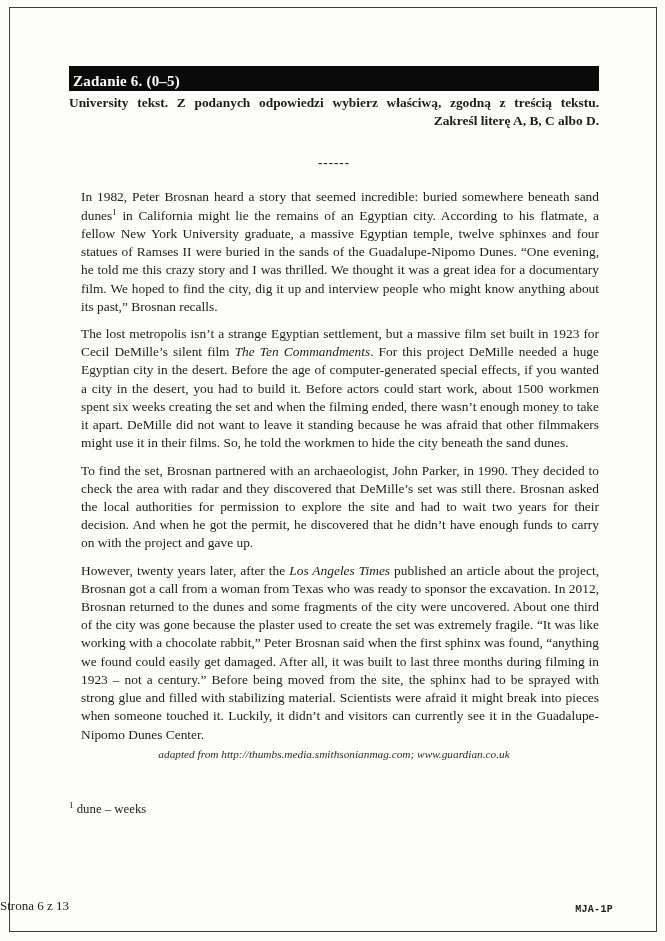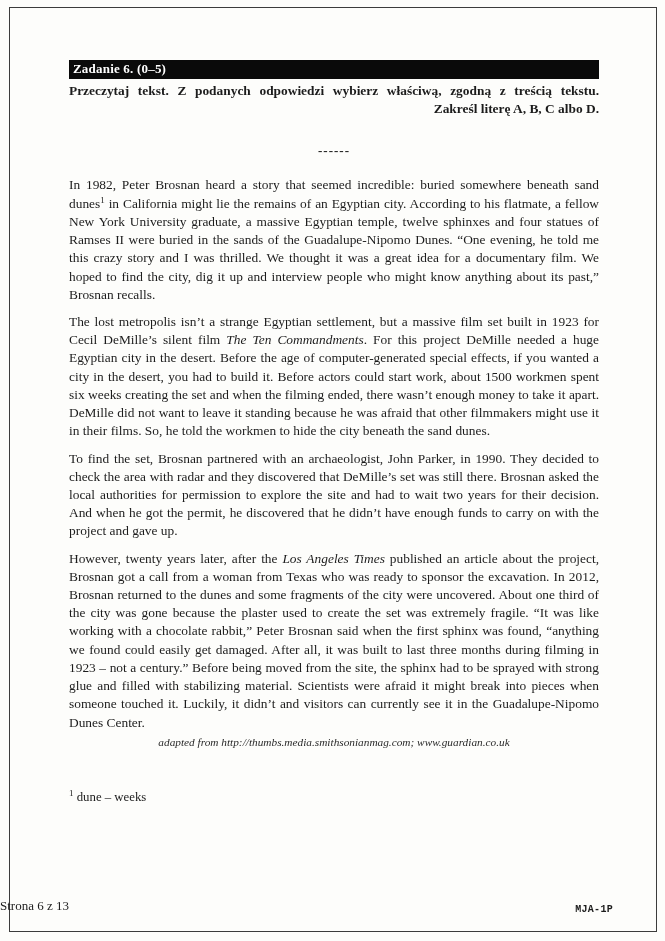--- a/index.html
+++ b/index.html
@@ -29,24 +29,25 @@
   .content {
     position: absolute;
     left: 69px;
     top: 60px;
     width: 530px;
   }
   .task-bar {
     background: #0a0a0a;
     color: #ffffff;
     font-weight: bold;
-    font-size: 13px;
+    font-size: 15px;
     line-height: 16px;
-    padding: 1px 5px 2px 4px;
+    padding: 7px 5px 2px 4px;
     letter-spacing: 0.2px;
+    margin-top: 6px;
   }
   .instr {
     font-weight: bold;
     font-size: 13.4px;
     line-height: 1.36;
     margin-top: 3px;
   }
   .instr .line1 {
     text-align: justify;
     text-align-last: justify;
@@ -58,21 +59,21 @@
     text-align: center;
     font-weight: bold;
     font-size: 13px;
     letter-spacing: 1px;
     margin: 25px 0 17px 0;
   }
   .reading p {
     font-size: 13.4px;
     line-height: 1.36;
     text-align: justify;
-    margin: 0 0 9px 0;
+    margin: 0 0 9px 12px;
   }
   .reading p:last-of-type {
     margin-bottom: 4px;
   }
   .reading sup, .footnote sup {
     font-size: 9px;
     line-height: 0;
   }
   .reading em {
     font-style: italic;
@@ -109,21 +110,21 @@
 <body>
 
 <div class="sheet">
   <div class="scan-border"></div>
 
   <div class="content">
 
     <div class="task-bar">Zadanie 6. (0–5)</div>
 
     <div class="instr">
-      <div class="line1">Przeczytaj tekst. Z podanych odpowiedzi wybierz właściwą, zgodną z treścią tekstu.</div>
+      <div class="line1">University tekst. Z podanych odpowiedzi wybierz właściwą, zgodną z treścią tekstu.</div>
       <div class="line2">Zakreśl literę A, B, C albo D.</div>
     </div>
 
     <div class="separator">------</div>
 
     <div class="reading">
       <p><span>In 1982, Peter Brosnan heard a story that seemed incredible: buried somewhere beneath sand dunes</span><sup>1</sup><span> in California might lie the remains of an Egyptian city. According to his flatmate, a fellow New York University graduate, a massive Egyptian temple, twelve sphinxes and four statues of Ramses II were buried in the sands of the Guadalupe-Nipomo Dunes. “One evening, he told me this crazy story and I was thrilled. We thought it was a great idea for a documentary film. We hoped to find the city, dig it up and interview people who might know anything about its past,” Brosnan recalls.</span></p>
       <p><span>The lost metropolis isn’t a strange Egyptian settlement, but a massive film set built in 1923 for Cecil DeMille’s silent film </span><em>The Ten Commandments</em><span>. For this project DeMille needed a huge Egyptian city in the desert. Before the age of computer-generated special effects, if you wanted a city in the desert, you had to build it. Before actors could start work, about 1500 workmen spent six weeks creating the set and when the filming ended, there wasn’t enough money to take it apart. DeMille did not want to leave it standing because he was afraid that other filmmakers might use it in their films. So, he told the workmen to hide the city beneath the sand dunes.</span></p>
       <p><span>To find the set, Brosnan partnered with an archaeologist, John Parker, in 1990. They decided to check the area with radar and they discovered that DeMille’s set was still there. Brosnan asked the local authorities for permission to explore the site and had to wait two years for their decision. And when he got the permit, he discovered that he didn’t have enough funds to carry on with the project and gave up.</span></p>
       <p><span>However, twenty years later, after the </span><em>Los Angeles Times</em><span> published an article about the project, Brosnan got a call from a woman from Texas who was ready to sponsor the excavation. In 2012, Brosnan returned to the dunes and some fragments of the city were uncovered. About one third of the city was gone because the plaster used to create the set was extremely fragile. “It was like working with a chocolate rabbit,” Peter Brosnan said when the first sphinx was found, “anything we found could easily get damaged. After all, it was built to last three months during filming in 1923 – not a century.” Before being moved from the site, the sphinx had to be sprayed with strong glue and filled with stabilizing material. Scientists were afraid it might break into pieces when someone touched it. Luckily, it didn’t and visitors can currently see it in the Guadalupe-Nipomo Dunes Center.</span></p>

